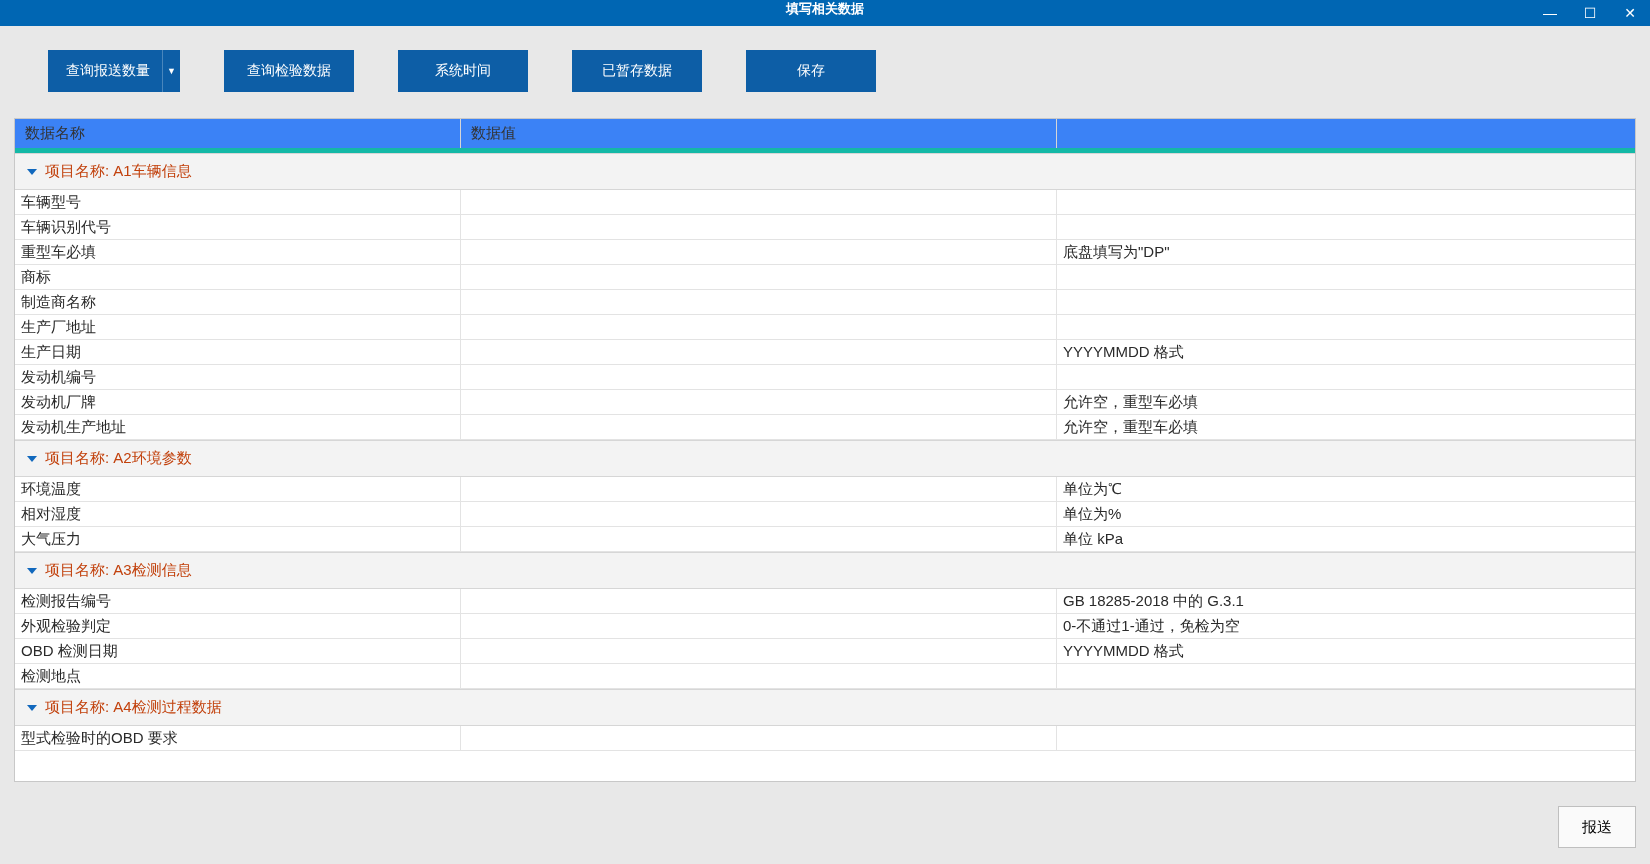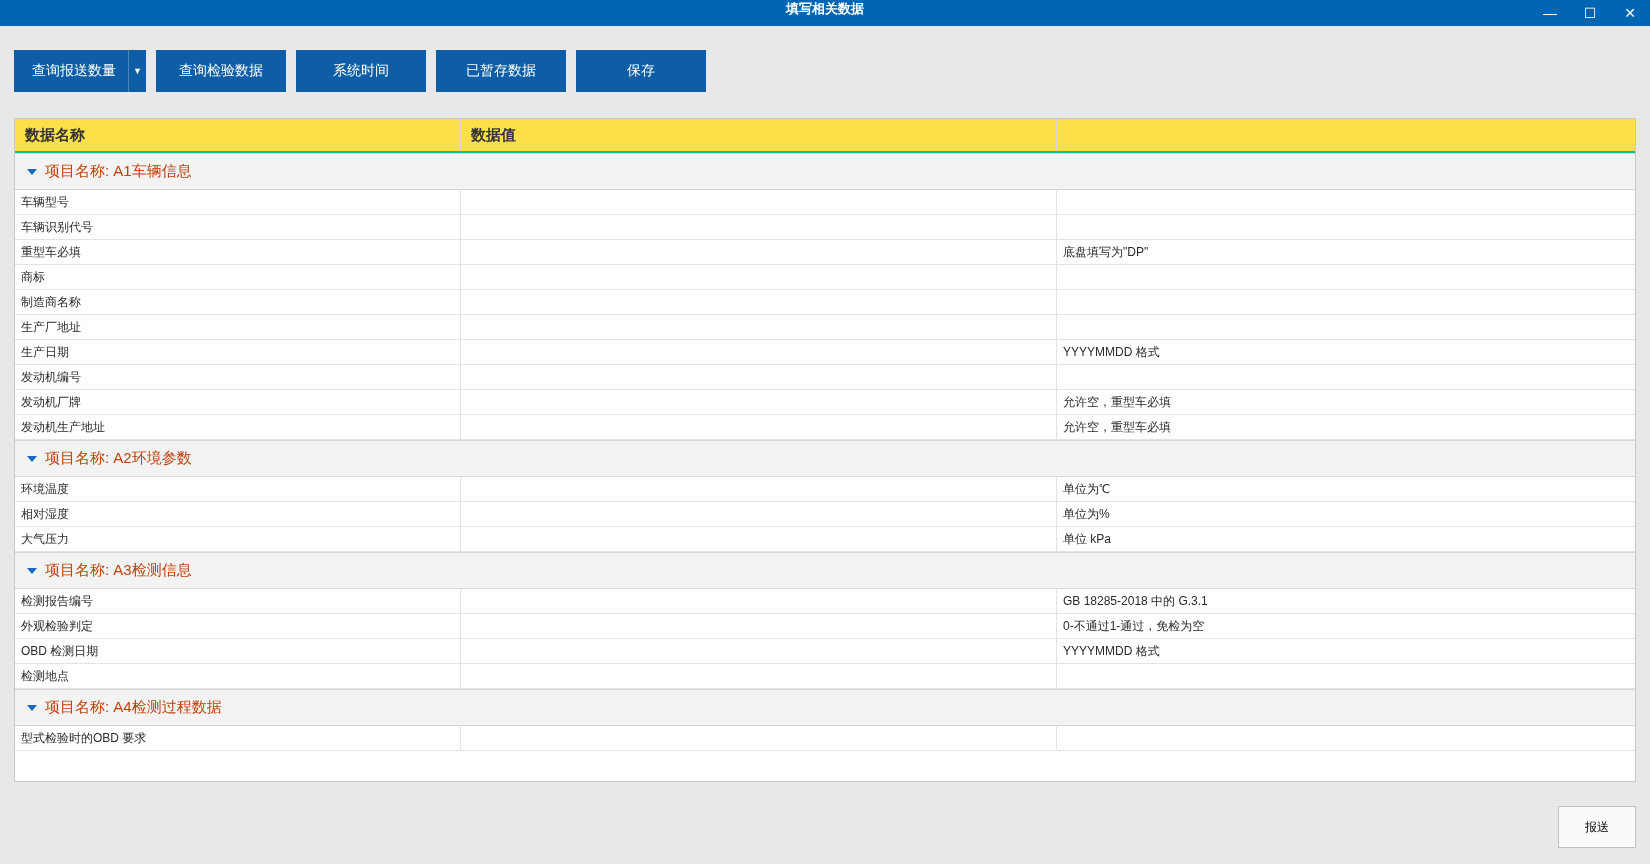--- a/index.html
+++ b/index.html
@@ -62,20 +62,21 @@
   border: none;
   height: 42px;
   min-width: 130px;
   font-size: 14px;
   display: flex;
   align-items: center;
   justify-content: center;
   padding: 0 18px;
   cursor: pointer;
   font-family: inherit;
+  margin-left: 34px;
 }
 .toolbar-btn.split {
   position: relative;
   padding-right: 30px;
   min-width: 115px;
 }
 .split-arrow {
   position: absolute;
   right: 0;
   top: 0;
@@ -98,25 +99,24 @@
 .grid-container {
   background: #fff;
   border: 1px solid #c8c8c8;
   flex: 1;
   display: flex;
   flex-direction: column;
   overflow: hidden;
 }
 .grid-header {
   display: flex;
-  background: #fde047;
-  border-bottom: 2px solid #14b8a6;
+  background: #3b82f6;
+  border-bottom: 5px solid #14b8a6;
   height: 34px;
   align-items: center;
-  font-weight: bold;
 }
 .grid-header .col {
   padding-left: 10px;
   font-size: 15px;
   color: #333;
 }
 .col-name { width: 446px; border-right: 1px solid #d6d6d6; height: 100%; display:flex; align-items:center; }
 .col-value { width: 596px; border-right: 1px solid #d6d6d6; height: 100%; display:flex; align-items:center; }
 .col-remark { flex: 1; height: 100%; display:flex; align-items:center; }
 .grid-body {
@@ -145,41 +145,41 @@
 }
 .data-row {
   display: flex;
   border-bottom: 1px solid #e3e3e3;
   height: 25px;
   align-items: stretch;
   background: #fff;
 }
 .data-row .cell {
   padding: 2px 6px;
-  font-size: 12px;
+  font-size: 15px;
   display: flex;
   align-items: center;
   overflow: hidden;
   white-space: nowrap;
 }
 .data-row .cell-name { width: 446px; border-right: 1px solid #e3e3e3; color: #2a2a2a; }
 .data-row .cell-value { width: 596px; border-right: 1px solid #e3e3e3; }
 .data-row .cell-remark { flex: 1; color: #2a2a2a; }
 .footer {
   background: #e8e8e8;
   padding: 10px 14px 16px 14px;
   display: flex;
   justify-content: flex-end;
 }
 .footer-btn {
   background: #fafafa;
   border: 1px solid #bfbfbf;
   height: 42px;
   min-width: 78px;
-  font-size: 12px;
+  font-size: 15px;
   cursor: pointer;
   font-family: inherit;
 }
 </style>
 </head>
 <body>
 
 <div class="titlebar">
   <div class="titlebar-icon"></div>
   <div class="titlebar-title">填写相关数据</div>

